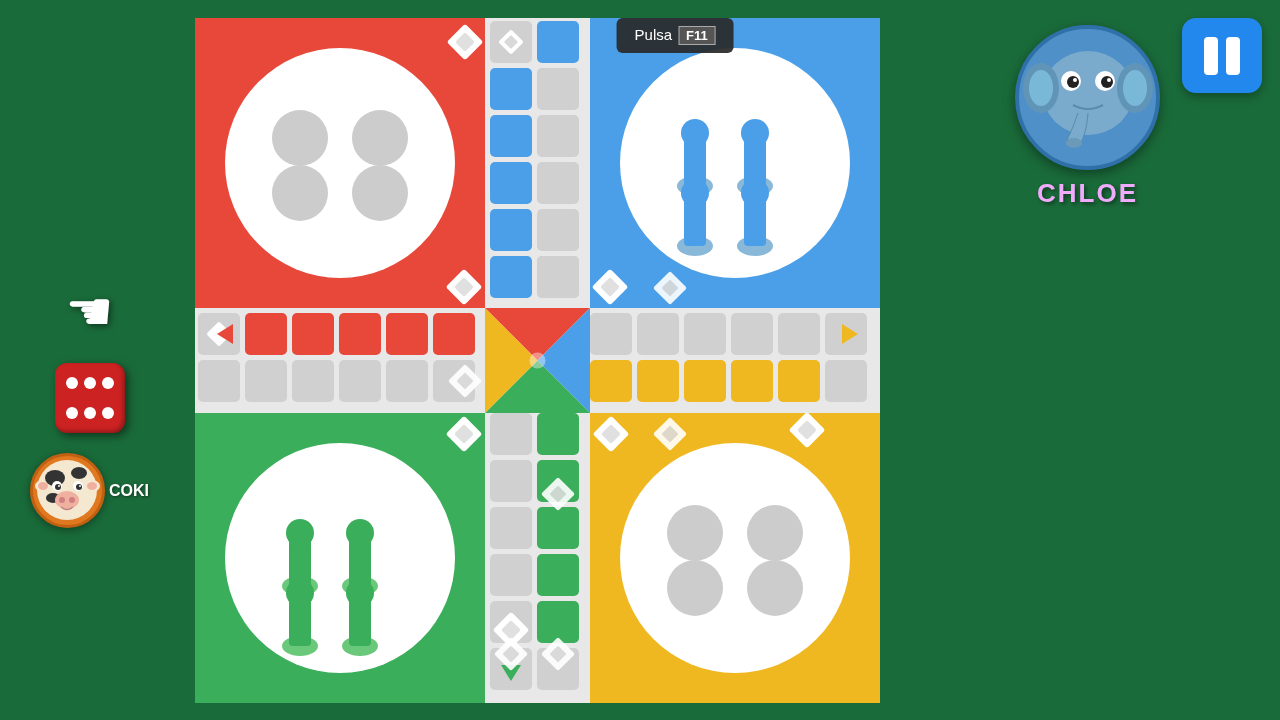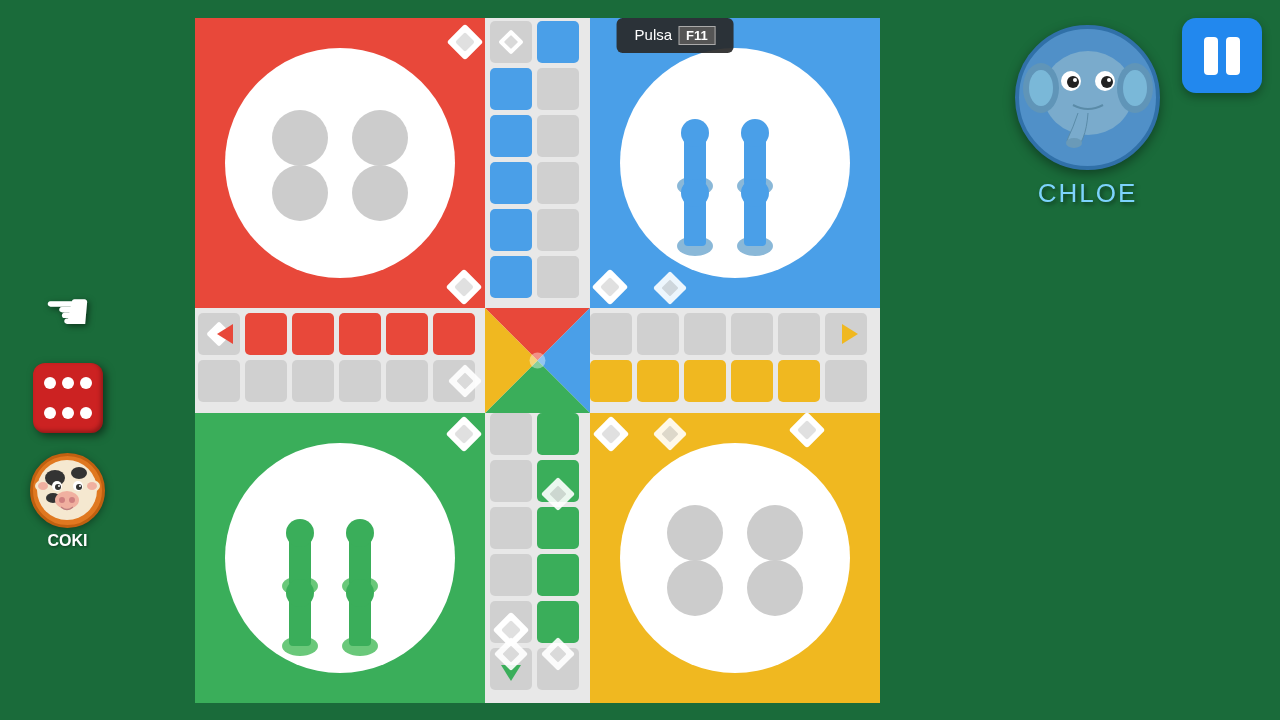--- a/index.html
+++ b/index.html
@@ -67,21 +67,20 @@
     .dot-w {
       width: 12px;
       height: 12px;
       border-radius: 50%;
       background: white;
     }
 
     
     .coki-avatar {
       display: flex;
-      flex-direction: column;
       align-items: center;
       gap: 4px;
     }
     .coki-circle {
       width: 75px;
       height: 75px;
       border-radius: 50%;
       background: #e07820;
       display: flex;
       align-items: center;
@@ -114,22 +113,22 @@
       border-radius: 50%;
       background: #5090c8;
       border: 4px solid #3070a8;
       display: flex;
       align-items: center;
       justify-content: center;
       overflow: hidden;
       box-shadow: 0 4px 12px rgba(0,0,0,0.4);
     }
     .chloe-label {
-      color: #7dd3fc;
-      font-weight: normal;
+      color: #f0abfc;
+      font-weight: bold;
       font-size: 26px;
       text-shadow: 2px 2px 4px rgba(0,0,0,0.5);
       letter-spacing: 2px;
     }
 
     
     .pause-btn {
       position: absolute;
       right: 18px;
       top: 18px;

